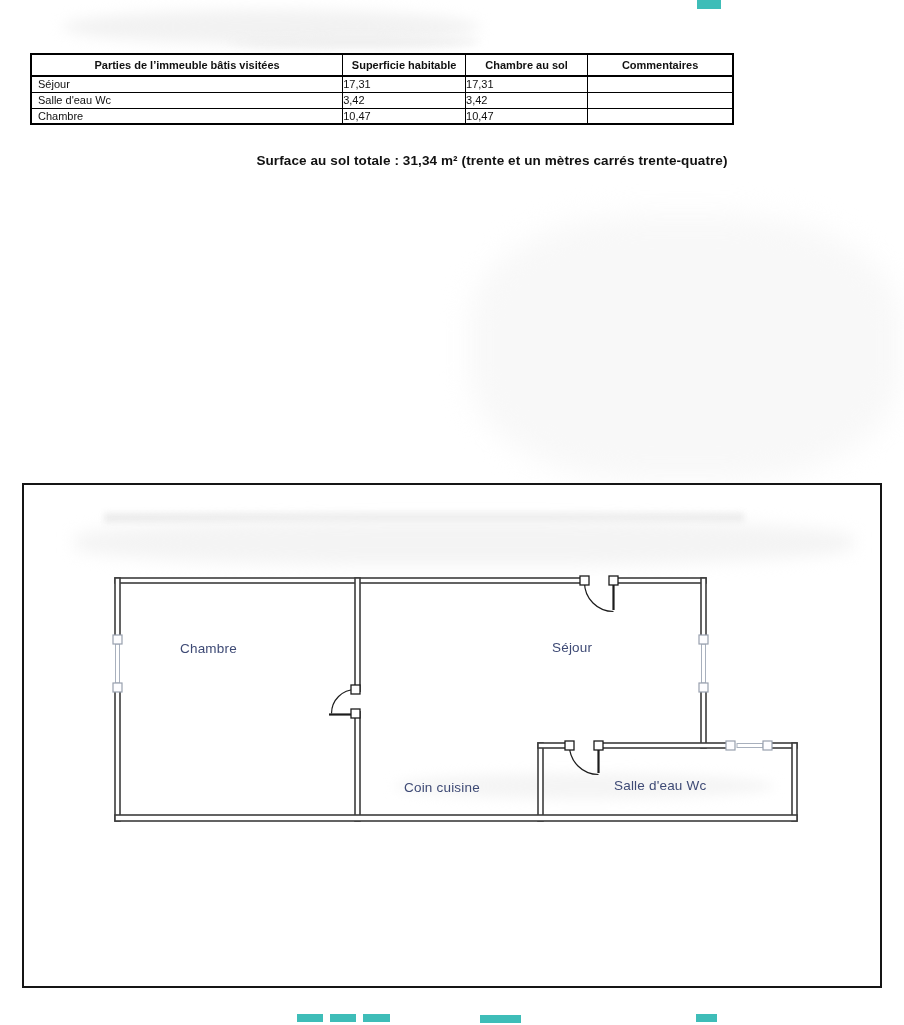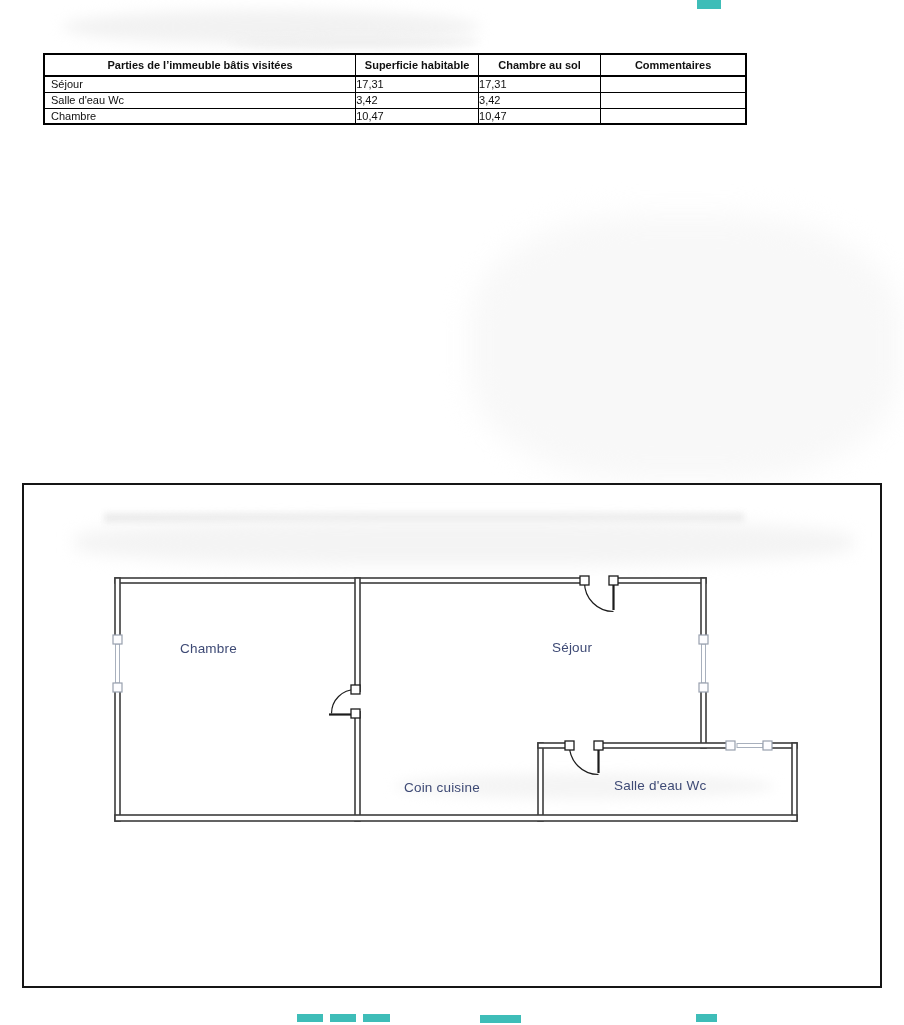--- a/index.html
+++ b/index.html
@@ -18,21 +18,21 @@
   
   .teal { position:absolute; background:#29b6b0; opacity:.9; }
   .teal-top { left:697px; top:0; width:24px; height:9px; }
   .teal-b1 { left:297px; top:1014px; width:26px; height:8px; }
   .teal-b2 { left:330px; top:1014px; width:26px; height:8px; }
   .teal-b3 { left:363px; top:1014px; width:27px; height:8px; }
   .teal-b4 { left:480px; top:1015px; width:41px; height:8px; }
   .teal-b5 { left:696px; top:1014px; width:21px; height:8px; }
 
   
-  .tbl-wrap { position:absolute; left:30px; top:53px; width:704px;margin-left:13px; }
+  .tbl-wrap { position:absolute; left:30px; top:53px; width:704px; }
   table { width:100%; border-collapse:collapse; border:2px solid #000; table-layout:fixed; }
   th, td { border:1px solid #000; font-size:11px; overflow:hidden; white-space:nowrap; }
   th { font-weight:bold; height:22px; text-align:center; border-bottom:2px solid #000; }
   td { height:16px; text-align:left; }
   td.c0 { text-align:left; padding-left:6px; }
   col.c0 { width:44.4%; } col.c1 { width:17.5%; } col.c2 { width:17.4%; } col.c3 { width:20.7%; }
 
   
   .totals { position:absolute; left:80px; top:153px; width:824px; text-align:center;
             font-weight:bold; font-size:13.5px; line-height:16.5px; letter-spacing:.1px; }
@@ -99,20 +99,21 @@
         <td class="c0">Chambre</td>
         <td>10,47</td>
         <td>10,47</td>
         <td></td>
       </tr>
     </tbody>
   </table>
 </div>
 
 <div class="totals">
+  <div>Surface au sol totale : 31,34 m² (trente et un mètres carrés trente-quatre)</div>
 </div>
 
 <div class="plan">
   <div class="smudge sm-plan1"></div>
   <div class="smudge sm-plan2"></div>
   <div class="smudge sm-plan3"></div>
 
   <svg viewBox="0 0 856 501">
 
     <g fill="#ffffff" stroke="#3d3d3d" stroke-width="1.6">

